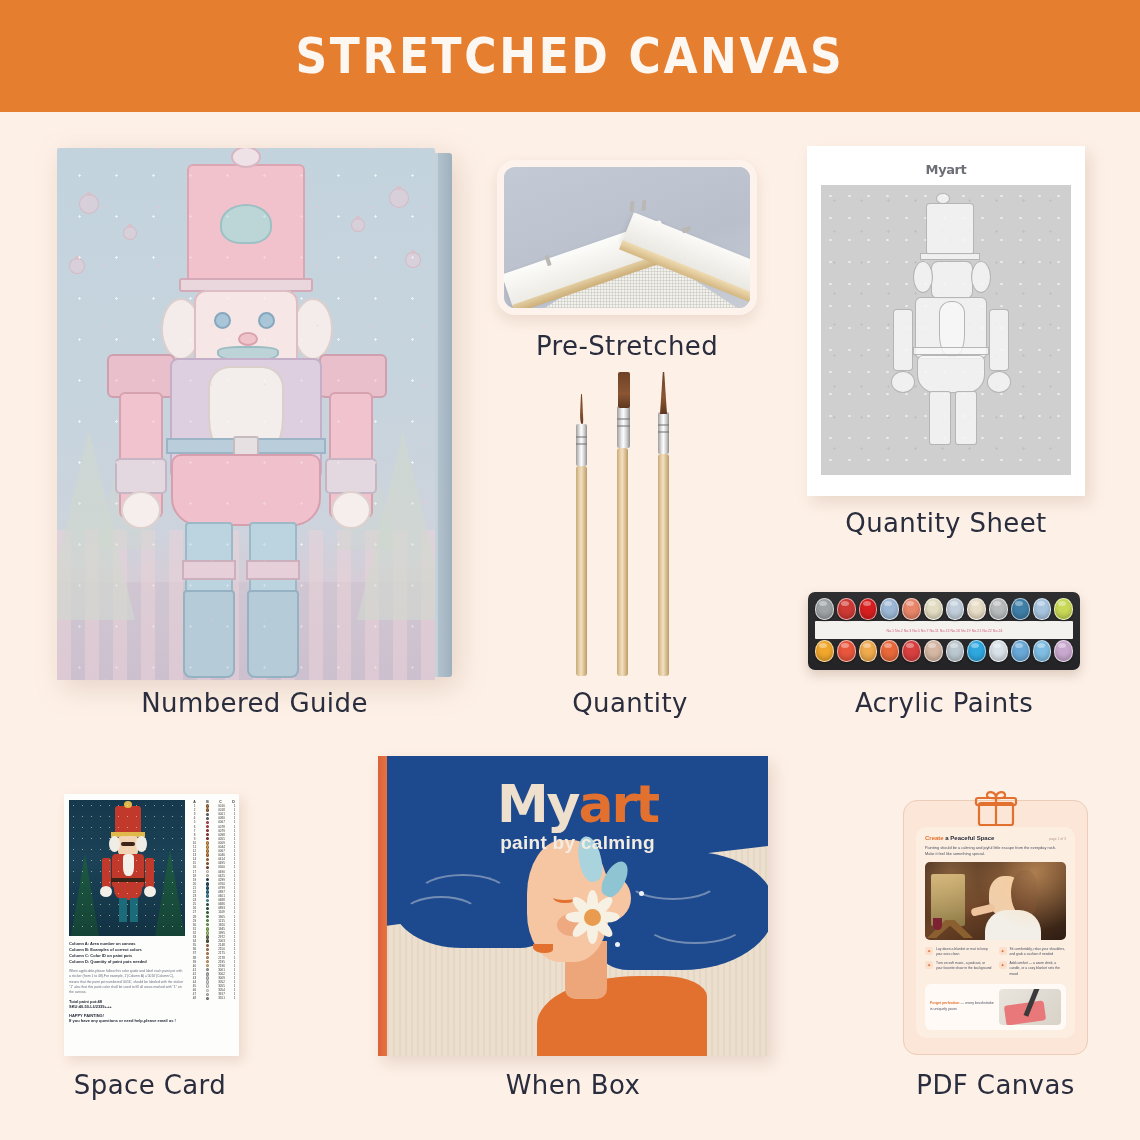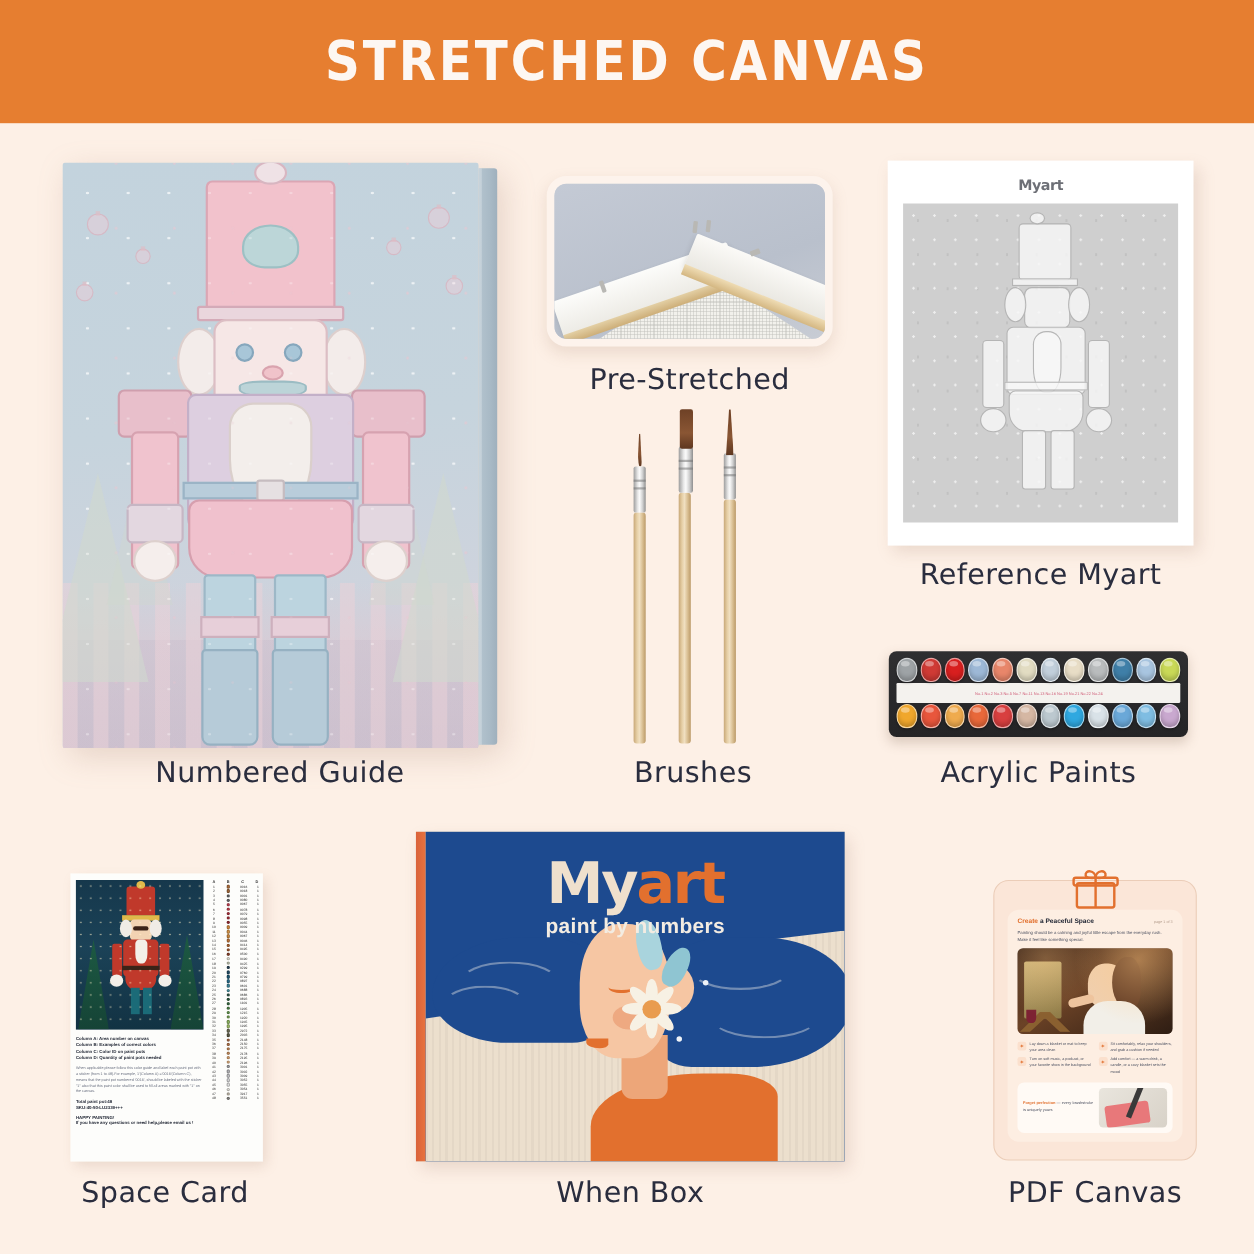--- a/index.html
+++ b/index.html
@@ -462,40 +462,40 @@
       <div class="rf" style="left:168px;top:124px;width:20px;height:62px;border-radius:4px;"></div>
       <div class="rf" style="left:70px;top:186px;width:24px;height:22px;border-radius:50%;"></div>
       <div class="rf" style="left:166px;top:186px;width:24px;height:22px;border-radius:50%;"></div>
       <div class="rf" style="left:92px;top:162px;width:76px;height:8px;"></div>
       <div class="rf" style="left:96px;top:170px;width:68px;height:38px;border-radius:6px 6px 18px 18px;"></div>
       <div class="rf" style="left:108px;top:206px;width:22px;height:54px;border-radius:3px;"></div>
       <div class="rf" style="left:134px;top:206px;width:22px;height:54px;border-radius:3px;"></div>
     </div>
   </div>
 </div>
-<div class="caption" style="left:807px;top:508px;width:278px;">Reference Myart</div>
+<div class="caption" style="left:807px;top:508px;width:278px;">Quantity Sheet</div>
 
 <div class="brushes">
   <div class="brush" style="left:16px;bottom:2px;height:258px;">
     <div class="bhandle" style="height:210px;left:0;"></div>
     <div class="bferrule" style="bottom:210px;left:0;"></div>
     <div class="btip" style="bottom:252px;left:3.5px;width:4px;height:30px;border-radius:2px 2px 40% 40%;clip-path:polygon(0 100%,100% 100%,62% 0,38% 0);"></div>
   </div>
   <div class="brush" style="left:57px;bottom:2px;height:292px;">
     <div class="bhandle" style="height:228px;left:0;"></div>
     <div class="bferrule" style="bottom:228px;left:0;width:13px;"></div>
     <div class="btip" style="bottom:268px;left:0.5px;width:12px;height:36px;border-radius:2px;"></div>
   </div>
   <div class="brush" style="left:98px;bottom:2px;height:284px;">
     <div class="bhandle" style="height:222px;left:0;"></div>
     <div class="bferrule" style="bottom:222px;left:0;"></div>
     <div class="btip" style="bottom:262px;left:2px;width:7px;height:42px;clip-path:polygon(0 100%,100% 100%,60% 0,40% 0);"></div>
   </div>
 </div>
-<div class="caption" style="left:500px;top:688px;width:260px;">Brushes</div>
+<div class="caption" style="left:500px;top:688px;width:260px;">Quantity</div>
 
 <div class="paints">
   <div class="paint-row">
       <div class="pot" title="0782" style="background: rgb(158, 163, 166);"></div>
       <div class="pot" title="0034" style="background: rgb(207, 58, 53);"></div>
       <div class="pot" title="0012" style="background: rgb(216, 31, 31);"></div>
       <div class="pot" title="0070" style="background: rgb(157, 184, 214);"></div>
       <div class="pot" title="0487" style="background: rgb(232, 134, 106);"></div>
       <div class="pot" title="0024" style="background: rgb(226, 220, 194);"></div>
       <div class="pot" title="0430" style="background: rgb(194, 207, 219);"></div>
@@ -992,21 +992,21 @@
       <div class="petal" style="transform:rotate(90deg)"></div>
       <div class="petal" style="transform:rotate(135deg)"></div>
       <div class="petal" style="transform:rotate(180deg)"></div>
       <div class="petal" style="transform:rotate(225deg)"></div>
       <div class="petal" style="transform:rotate(270deg)"></div>
       <div class="petal" style="transform:rotate(315deg)"></div>
       <div class="daisy-c"></div>
     </div>
 
     <div class="logo-my"><span class="m">My</span><span class="a">art</span></div>
-    <div class="logo-sub">paint by numbers</div>
+    <div class="logo-sub">paint by calming</div>
   </div>
 </div>
 <div class="caption" style="left:378px;top:1070px;width:390px;">When Box</div>
 
 <div class="pdf">
   <svg class="gift" width="46" height="38" viewBox="0 0 46 38">
     <rect x="6" y="14" width="34" height="22" rx="2" fill="none" stroke="#e2702e" stroke-width="2.2"></rect>
     <rect x="3" y="9" width="40" height="7" rx="2" fill="none" stroke="#e2702e" stroke-width="2.2"></rect>
     <line x1="23" y1="9" x2="23" y2="36" stroke="#e2702e" stroke-width="2.2"></line>
     <path d="M23 9 C 23 2, 13 1, 14 7 C 15 10, 21 9, 23 9Z" fill="none" stroke="#e2702e" stroke-width="2.2"></path>

